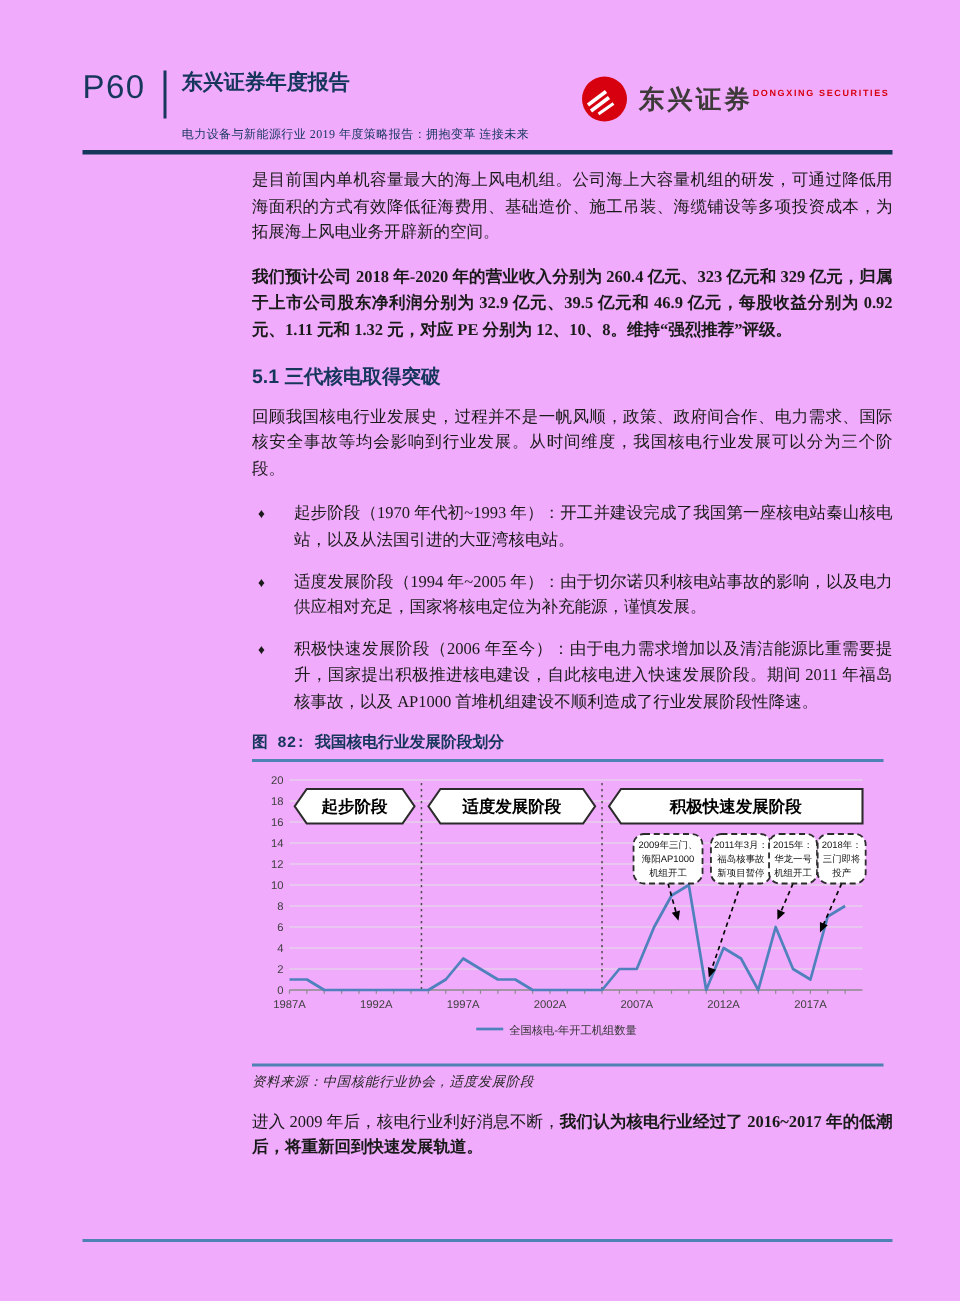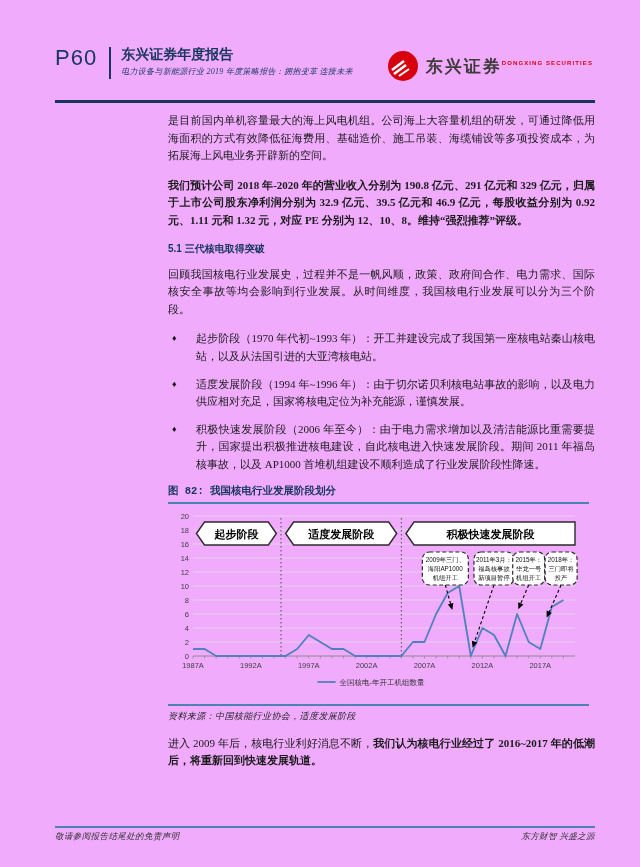--- a/index.html
+++ b/index.html
@@ -4,33 +4,33 @@
 <style>
   html,body{margin:0;padding:0;background:#ffffff;}
   .page{position:relative;width:640px;height:867px;background:#f0abfc;overflow:hidden;
         font-family:"Liberation Serif",serif;color:#1a1a1a;}
 
   
   .header{position:absolute;left:55px;top:47px;display:flex;align-items:flex-start;}
   .page-num{font-family:"Liberation Sans",sans-serif;font-size:22px;color:#16365c;letter-spacing:1px;line-height:1;}
   .hdr-divider{width:2px;height:32px;background:#16365c;margin:0 10px 0 12px;}
   .hdr-title{font-family:"Liberation Sans",sans-serif;font-size:14px;font-weight:bold;color:#16365c;line-height:1.1;}
-  .hdr-sub{font-size:8px;font-style:italic;color:#16365c;margin-top:4px;letter-spacing:.3px;}
+  .hdr-sub{font-size:8px;color:#16365c;margin-top:22px;letter-spacing:.3px;}
   .logo{position:absolute;right:47px;top:50px;display:flex;align-items:center;gap:7px;}
   .logo-text{display:flex;line-height:1;}
   .logo-cn{font-family:"Liberation Sans",sans-serif;font-size:17px;font-weight:bold;color:#3d3a39;letter-spacing:2px;}
   .logo-en{font-family:"Liberation Sans",sans-serif;font-size:6px;font-weight:bold;color:#d7000f;letter-spacing:1.1px;margin-top:2px;}
   .header-rule{position:absolute;left:55px;right:45px;top:100px;height:2.5px;background:#16365c;}
 
   
   .content{position:absolute;left:168px;top:112px;width:427px;}
   .para{font-size:11px;line-height:1.6;text-align:justify;margin:0 0 12px 0;}
   .bold{font-weight:bold;}
   .h1{font-family:"Liberation Sans",sans-serif;font-size:15.5px;font-weight:bold;color:#16365c;margin:14px 0 12px 0;}
-  .h2{font-family:"Liberation Sans",sans-serif;font-size:10px;font-weight:bold;color:#16365c;margin:0 0 10px 0;}
+  .h2{font-family:"Liberation Sans",sans-serif;font-size:13px;font-weight:bold;color:#16365c;margin:0 0 10px 0;}
   .bullet{position:relative;padding-left:28px;font-size:11px;line-height:1.6;text-align:justify;margin:0 0 10px 0;}
   .bullet-marker{position:absolute;left:4px;top:1px;font-size:9px;color:#1a1a1a;}
 
   
   .fig{margin-top:6px;}
   .fig-caption{font-family:Liberation Mono, monospace;font-size:10.5px;font-weight:bold;color:#16365c;margin:0 0 4px 0;}
   .fig-line{height:2px;background:#4e81b4;width:421px;}
   .chart-wrap{margin:4px 0 2px 0;}
   .fig-source{font-size:9px;font-style:italic;color:#262626;margin-top:4px;letter-spacing:.4px;}
 
@@ -77,33 +77,33 @@
     <div class="logo-text">
       <span class="logo-cn">东兴证券</span>
       <span class="logo-en">DONGXING SECURITIES</span>
     </div>
   </div>
 
   <div class="header-rule"></div>
 
   <div class="content">
     <p class="para">是目前国内单机容量最大的海上风电机组。公司海上大容量机组的研发，可通过降低用海面积的方式有效降低征海费用、基础造价、施工吊装、海缆铺设等多项投资成本，为拓展海上风电业务开辟新的空间。</p>
-    <p class="para bold">我们预计公司 2018 年-2020 年的营业收入分别为 190.8 亿元、291 亿元和 329 亿元，归属于上市公司股东净利润分别为 32.9 亿元、39.5 亿元和 46.9 亿元，每股收益分别为 0.92 元、1.11 元和 1.32 元，对应 PE 分别为 12、10、8。维持“强烈推荐”评级。</p>
+    <p class="para bold">我们预计公司 2018 年-2020 年的营业收入分别为 260.4 亿元、323 亿元和 329 亿元，归属于上市公司股东净利润分别为 32.9 亿元、39.5 亿元和 46.9 亿元，每股收益分别为 0.92 元、1.11 元和 1.32 元，对应 PE 分别为 12、10、8。维持“强烈推荐”评级。</p>
 
     <div class="h2">5.1 三代核电取得突破</div>
 
     <p class="para">回顾我国核电行业发展史，过程并不是一帆风顺，政策、政府间合作、电力需求、国际核安全事故等均会影响到行业发展。从时间维度，我国核电行业发展可以分为三个阶段。</p>
 
     <div class="bullet">
       <span class="bullet-marker">♦</span>
       <span>起步阶段（1970 年代初~1993 年）：开工并建设完成了我国第一座核电站秦山核电站，以及从法国引进的大亚湾核电站。</span>
     </div>
     <div class="bullet">
       <span class="bullet-marker">♦</span>
-      <span>适度发展阶段（1994 年~1996 年）：由于切尔诺贝利核电站事故的影响，以及电力供应相对充足，国家将核电定位为补充能源，谨慎发展。</span>
+      <span>适度发展阶段（1994 年~2005 年）：由于切尔诺贝利核电站事故的影响，以及电力供应相对充足，国家将核电定位为补充能源，谨慎发展。</span>
     </div>
     <div class="bullet">
       <span class="bullet-marker">♦</span>
       <span>积极快速发展阶段（2006 年至今）：由于电力需求增加以及清洁能源比重需要提升，国家提出积极推进核电建设，自此核电进入快速发展阶段。期间 2011 年福岛核事故，以及 AP1000 首堆机组建设不顺利造成了行业发展阶段性降速。</span>
     </div>
 
     <div class="fig">
       <div class="fig-caption">图 82: 我国核电行业发展阶段划分</div>
       <div class="fig-line"></div>
       <div class="chart-wrap" id="chart"><svg viewBox="0 0 427 190" width="427" height="190">
@@ -206,18 +206,14 @@
             <text x="171.5" y="177" class="legend-text">全国核电-年开工机组数量</text>
           </svg></div>
       <div class="fig-line"></div>
       <div class="fig-source">资料来源：中国核能行业协会，适度发展阶段</div>
     </div>
 
     <p class="para" style="margin-top:12px"><span>进入 2009 年后，核电行业利好消息不断，</span><span class="bold">我们认为核电行业经过了 2016~2017 年的低潮后，将重新回到快速发展轨道。</span></p>
   </div>
 
   <div class="footer-rule"></div>
-  <div class="footer">
-    <span>敬请参阅报告结尾处的免责声明</span>
-    <span>东方财智 兴盛之源</span>
-  </div>
 
 </div>
 
 </body></html>

